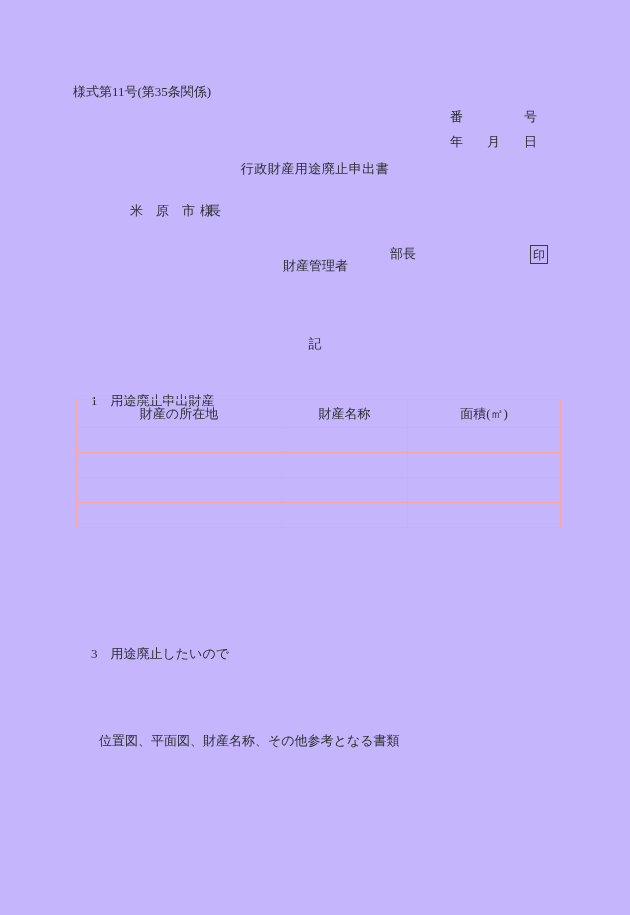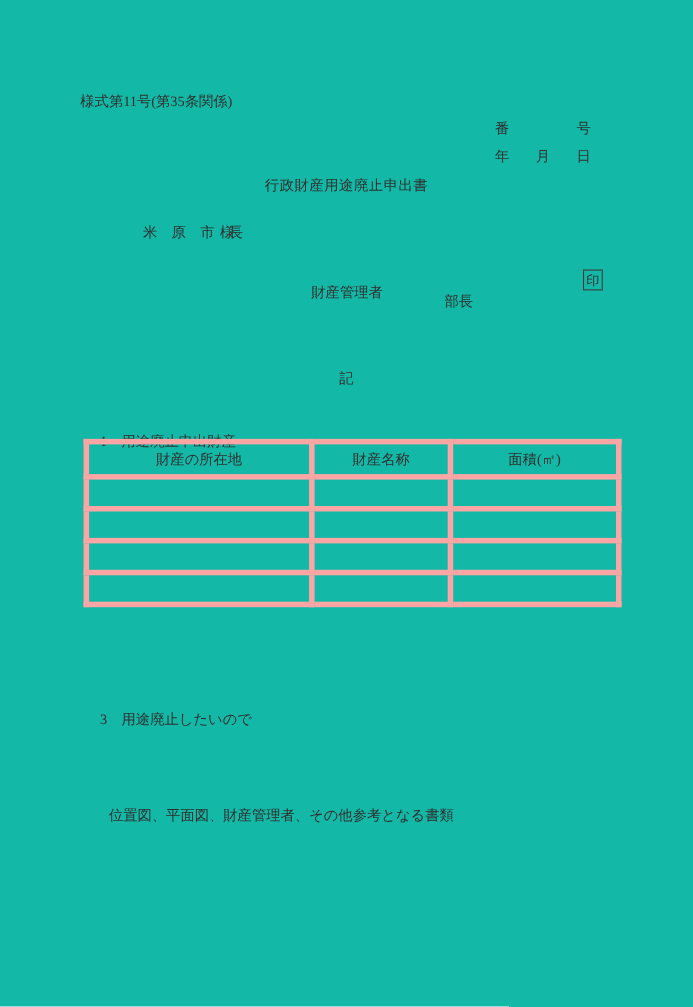--- a/index.html
+++ b/index.html
@@ -4,21 +4,21 @@
 <style>
   html, body {
     margin: 0;
     padding: 0;
     background: #fcfcfc;
   }
   .page {
     position: relative;
     width: 630px;
     height: 915px;
-    background: #14b8a6;
+    background: #c4b5fd;
     font-family: "Liberation Serif", "DejaVu Serif", serif;
     font-size: 13px;
     color: #2e2e2e;
     overflow: hidden;
   }
   .abs { position: absolute; line-height: 1.25; white-space: pre; }
   .centered { left: 0; width: 100%; text-align: center; }
 
   
   .seal-box {
@@ -41,21 +41,21 @@
     left: 76px;
     top: 399px;
     width: 484px;
     border-collapse: collapse;
     table-layout: fixed;
     font-size: 13px;
     color: #2e2e2e;
   }
   table.property-table th,
   table.property-table td {
-    border: 5px solid #fca5a5;
+    border: 1px solid #fca5a5;
     text-align: center;
     font-weight: normal;
     padding: 0;
   }
   table.property-table thead th { height: 27px; }
   table.property-table tbody td { height: 24px; }
 
   .section-title { margin-left: 13px; }
 </style>
 </head>
@@ -71,21 +71,21 @@
   <span class="abs" style="left:450px; top:134px;">年</span>
   <span class="abs" style="left:487px; top:134px;">月</span>
   <span class="abs" style="left:524px; top:134px;">日</span>
 
   <div class="abs centered" style="top:161px; letter-spacing:0.5px;">行政財産用途廃止申出書</div>
 
   <span class="abs" style="left:86px; top:203px;margin-left:44px;">米　原　市　長</span>
   <span class="abs" style="left:200px; top:203px;">様</span>
 
   <span class="abs" style="left:283px; top:258px;">財産管理者</span>
-  <span class="abs" style="left:404px; top:246px;margin-top:20px;">部長</span>
+  <span class="abs" style="left:390px; top:246px;">部長</span>
   <span class="seal-box">
     <span>印</span>
   </span>
 
 
   <div class="abs centered" style="top:336px;">記</div>
 
   <div class="abs" style="left:78px; top:377px;">
     <span>1</span><span class="section-title">用途廃止申出財産</span>
   </div>
@@ -125,15 +125,15 @@
         <td></td>
       </tr>
     </tbody>
   </table>
 
 
   <div class="abs" style="left:78px; top:630px;">
     <span>3</span><span class="section-title">用途廃止したいので</span>
   </div>
 
-  <div class="abs" style="left:99px; top:733px;">位置図、平面図、財産管理者、その他参考となる書類</div>
+  <div class="abs" style="left:99px; top:733px;">位置図、平面図、財産名称、その他参考となる書類</div>
 
 </div>
 
 </body></html>

